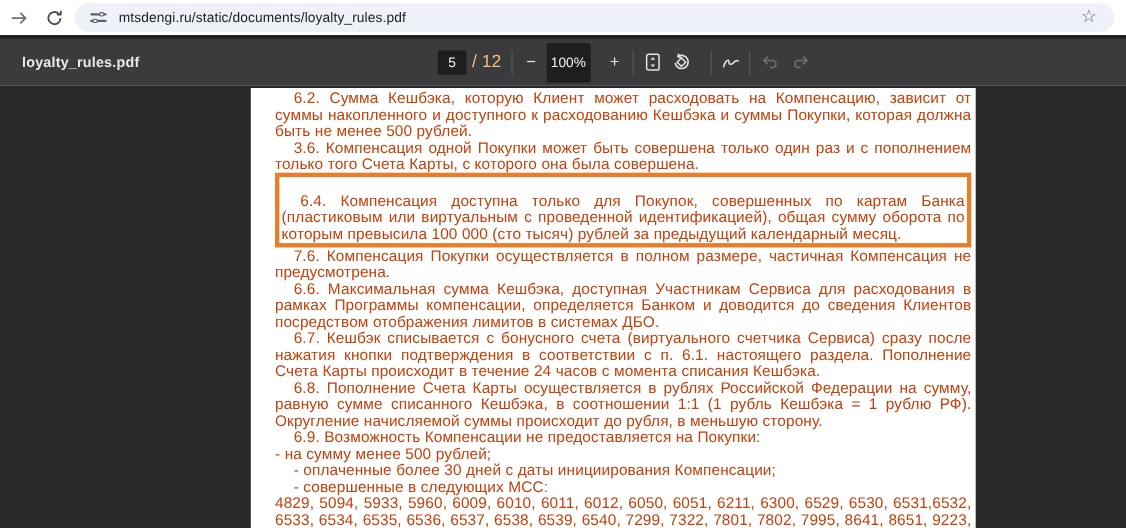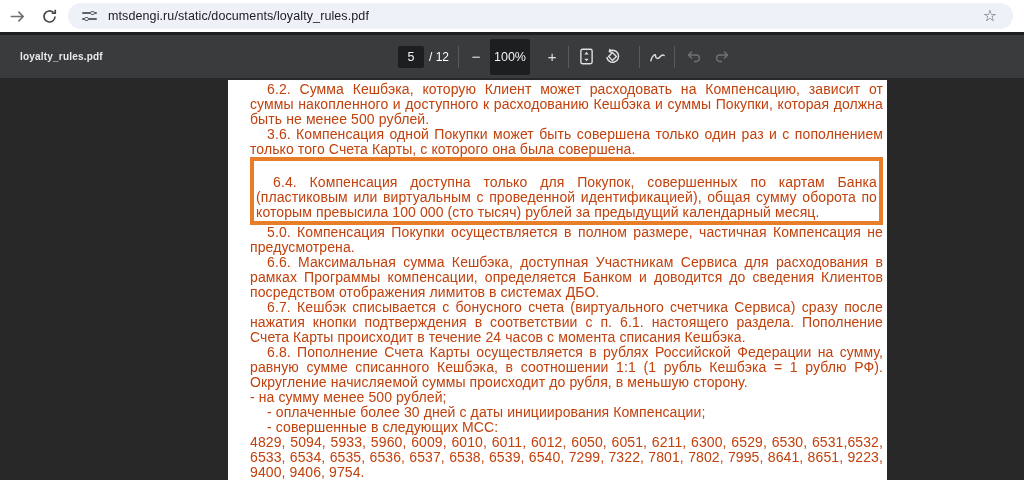--- a/index.html
+++ b/index.html
@@ -28,27 +28,27 @@
   .site-info .d1{top:0.6px;left:8px;} .site-info .d2{top:6.6px;left:2px;}
   .url-text{font-size:12.5px;color:#202124;letter-spacing:.1px;white-space:nowrap;}
   .omni-spacer{flex:1;}
   .star{font-size:16px;color:#5f6368;margin-right:6px;line-height:1;flex:0 0 auto;}
 
   
   .pdf-toolbar{position:absolute;left:0;top:32px;width:1024px;height:46px;
     background:var(--toolbar-bg);border-top:3px solid var(--toolbar-top-edge);
     color:#e6e7e9;display:flex;align-items:center;}
   .pdf-filename{position:absolute;left:20px;top:0;height:43px;display:flex;align-items:center;
-    font-size:10px;font-weight:bold;color:#e9eaec;letter-spacing:.2px;}
+    font-size:13px;font-weight:bold;color:#e9eaec;letter-spacing:.2px;}
   .tb-center{position:absolute;left:398px;top:0;height:43px;display:flex;align-items:center;}
   .dark-box{background:#1d1e20;color:#f1f2f3;font-size:12.5px;display:flex;align-items:center;
     justify-content:center;border-radius:2px;}
   .page-box{width:26px;height:22px;margin-right:5px;}
   .zoom-box{width:40px;height:36px;margin-right:13px;}
-  .tb-label{font-size:12px;color:#ffffff;}
+  .tb-label{font-size:16px;color:#fdba74;}
   .page-count{margin-right:9px;}
   .tb-sep{width:1px;height:22px;background:#595b5e;flex:0 0 auto;}
   .sep-a{margin-right:8px;} .sep-b{margin-right:9px;} .sep-c{margin-right:9px;} .sep-d{margin-right:10px;}
   .tb-btn{width:18px;height:22px;display:flex;align-items:center;justify-content:center;
     color:#dfe1e3;flex:0 0 auto;}
   .minus-btn{font-size:15px;margin-right:5px;}
   .plus-btn{font-size:15px;margin-right:7px;}
   .icon-btn{width:17px;margin-right:9px;}
   .icon-btn.rotate{margin-right:18px;}
   .icon-btn.pen{margin-right:8px;}
@@ -157,24 +157,25 @@
       </div>
     </div>
   </div>
 
   <div class="pdf-content">
     <div class="pdf-page">
       <div class="textcol">
         <p class="indent">6.2. Сумма Кешбэка, которую Клиент может расходовать на Компенсацию, зависит от суммы накопленного и доступного к расходованию Кешбэка и суммы Покупки, которая должна быть не менее 500 рублей.</p>
         <p class="indent">3.6. Компенсация одной Покупки может быть совершена только один раз и с пополнением только того Счета Карты, с которого она была совершена.</p>
         <p class="indent hl">6.4. Компенсация доступна только для Покупок, совершенных по картам Банка (пластиковым или виртуальным с проведенной идентификацией), общая сумму оборота по которым превысила 100 000 (сто тысяч) рублей за предыдущий календарный месяц.</p>
-        <p class="indent">5.0. Компенсация Покупки осуществляется в полном размере, частичная Компенсация не предусмотрена.</p>
+        <p class="indent">7.6. Компенсация Покупки осуществляется в полном размере, частичная Компенсация не предусмотрена.</p>
         <p class="indent">6.6. Максимальная сумма Кешбэка, доступная Участникам Сервиса для расходования в рамках Программы компенсации, определяется Банком и доводится до сведения Клиентов посредством отображения лимитов в системах ДБО.</p>
         <p class="indent">6.7. Кешбэк списывается с бонусного счета (виртуального счетчика Сервиса) сразу после нажатия кнопки подтверждения в соответствии с п. 6.1. настоящего раздела. Пополнение Счета Карты происходит в течение 24 часов с момента списания Кешбэка.</p>
         <p class="indent">6.8. Пополнение Счета Карты осуществляется в рублях Российской Федерации на сумму, равную сумме списанного Кешбэка, в соотношении 1:1 (1 рубль Кешбэка = 1 рублю РФ). Округление начисляемой суммы происходит до рубля, в меньшую сторону.</p>
+        <p class="indent">6.9. Возможность Компенсации не предоставляется на Покупки:</p>
         <p>- на сумму менее 500 рублей;</p>
         <p class="indent">- оплаченные более 30 дней с даты инициирования Компенсации;</p>
         <p class="indent">- совершенные в следующих MCC:</p>
         <p>4829, 5094, 5933, 5960, 6009, 6010, 6011, 6012, 6050, 6051, 6211, 6300, 6529, 6530, 6531,6532, 6533, 6534, 6535, 6536, 6537, 6538, 6539, 6540, 7299, 7322, 7801, 7802, 7995, 8641, 8651, 9223, 9400, 9406, 9754.</p>
       </div>
     </div>
   </div>
 
 </div>
 

